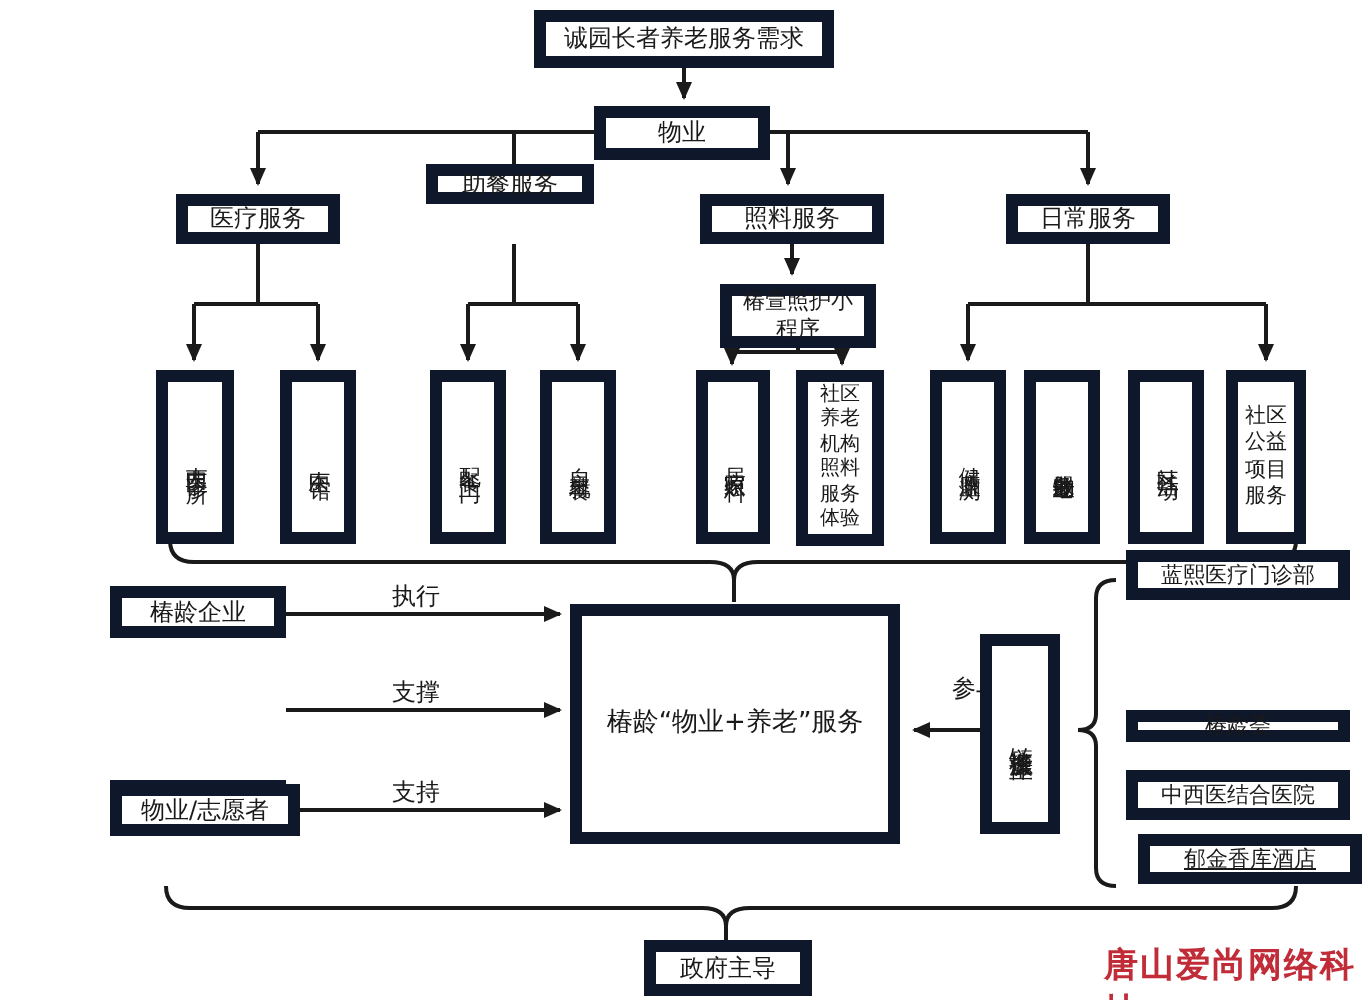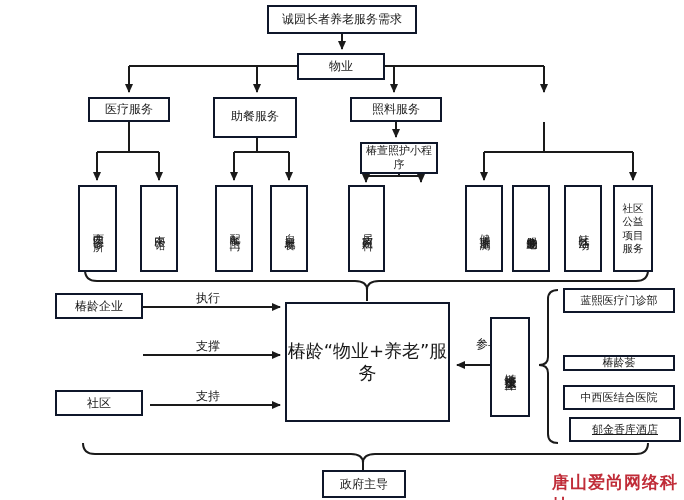--- a/index.html
+++ b/index.html
@@ -2,32 +2,32 @@
 <html><head>
 <meta charset="utf-8">
 <style>
   html,body{margin:0;padding:0;background:#fff;}
   #canvas{
     position:relative;width:684px;height:500px;background:#ffffff;
     font-family:"DejaVu Sans","Liberation Sans",sans-serif;color:#1a1a1a;overflow:hidden;
   }
   #lines{position:absolute;left:0;top:0;width:684px;height:500px;}
   .box{
-    position:absolute;box-sizing:border-box;border:2px solid #0f172a;background:#fff;
+    position:absolute;box-sizing:border-box;border:6px solid #0f172a;background:#fff;
     display:flex;align-items:center;justify-content:center;text-align:center;
     font-size:12px;line-height:1.25;
   }
   .leaf{font-size:11px;}
   .vtext{writing-mode:vertical-rl;text-orientation:upright;letter-spacing:2px;}
   .wrap2{width:2.3em;word-break:break-all;font-size:10.5px;line-height:1.25;}
   .small{font-size:10px;}
   .flabel{
     position:absolute;font-size:12px;text-align:center;background:transparent;
   }
-  .center-box{font-size:18px;}
+  .center-box{font-size:13px;}
   .watermark{
     position:absolute;font-size:17px;font-weight:bold;letter-spacing:1px;
   }
 </style>
 </head>
 <body>
 
 <div id="canvas">
 
   <svg id="lines" viewBox="0 0 684 500" xmlns="http://www.w3.org/2000/svg">
@@ -77,71 +77,76 @@
 
       <path d="M83 443 Q83 454 95 454 L351 454 Q363 454 363 463 Q363 454 375 454 L636 454 Q648 454 648 443"></path>
       <path d="M363 463 L363 470"></path>
     </g>
   </svg>
 
   <div class="box" style="left:267px;top:5px;width:150px;height:29px;">诚园长者养老服务需求</div>
   <div class="box" style="left:88px;top:97px;width:82px;height:25px;">医疗服务</div>
 
   <div class="box" style="left:297px;top:53px;width:88px;height:27px;">物业</div>
-  <div class="box" style="left:213px;top:97px;width:84px;height:41px;font-family:Liberation Mono, monospace;">助餐服务</div>
+  <div class="box" style="left:213px;top:82px;width:84px;height:20px;">助餐服务</div>
   <div class="box" style="left:350px;top:97px;width:92px;height:25px;">照料服务</div>
+  <div class="box" style="left:503px;top:97px;width:82px;height:25px;">日常服务</div>
 
   <div class="box" style="left:360px;top:142px;width:78px;height:32px;font-size:11px;padding:1px;">椿萱照护小程序</div>
 
   <div class="box leaf" style="left:78px;top:185px;width:39px;height:87px;">
       <span class="vtext">中西医诊所</span>
     </div>
   <div class="box leaf" style="left:140px;top:185px;width:38px;height:87px;">
       <span class="vtext">中医馆</span>
     </div>
 
   <div class="box leaf" style="left:215px;top:185px;width:38px;height:87px;">
       <span class="vtext">配餐上门</span>
     </div>
   <div class="box leaf" style="left:270px;top:185px;width:38px;height:87px;">
       <span class="vtext">自主就餐</span>
     </div>
 
   <div class="box leaf" style="left:348px;top:185px;width:37px;height:87px;">
       <span class="vtext">居家照料</span>
     </div>
+  <div class="box leaf" style="left:398px;top:185px;width:44px;height:88px;">
+      <span class="wrap2 small">社区养老机构照料服务体验</span>
+    </div>
 
   <div class="box leaf" style="left:465px;top:185px;width:38px;height:87px;">
       <span class="vtext">健康监测</span>
     </div>
   <div class="box leaf" style="left:512px;top:185px;width:38px;height:87px;">
       <span class="vtext" style="letter-spacing:0;">物业助老服务</span>
     </div>
   <div class="box leaf" style="left:564px;top:185px;width:38px;height:87px;">
       <span class="vtext">社区活动</span>
     </div>
   <div class="box leaf" style="left:613px;top:185px;width:40px;height:87px;">
       <span class="wrap2">社区公益项目服务</span>
     </div>
 
   <div class="box center-box" style="left:285px;top:302px;width:165px;height:120px;">椿龄“物业+养老”服务</div>
 
   <div class="box" style="left:55px;top:293px;width:88px;height:26px;">椿龄企业</div>
   <div class="box" style="left:55px;top:345px;width:88px;height:26px;margin-top:45px;">社区</div>
+  <div class="box" style="left:55px;top:392px;width:95px;height:26px;">物业/志愿者</div>
 
   <div class="flabel" style="left:178px;top:290px;width:60px;">执行</div>
   <div class="flabel" style="left:178px;top:338px;width:60px;">支撑</div>
   <div class="flabel" style="left:178px;top:388px;width:60px;">支持</div>
 
   <div class="flabel" style="left:476px;top:336px;width:24px;">参与</div>
   <div class="box" style="left:490px;top:317px;width:40px;height:100px;">
       <span class="vtext" style="font-size:12px;letter-spacing:1px;">链接资源主体</span>
     </div>
 
-  <div class="box leaf" style="left:563px;top:288px;width:112px;height:25px;">蓝熙医疗门诊部</div>
+  <div class="box leaf" style="left:563px;top:275px;width:112px;height:25px;">蓝熙医疗门诊部</div>
   <div class="box leaf" style="left:563px;top:355px;width:112px;height:16px;">椿龄荟</div>
   <div class="box leaf" style="left:563px;top:385px;width:112px;height:25px;">中西医结合医院</div>
   <div class="box leaf" style="left:569px;top:417px;width:112px;height:25px;text-decoration:underline;">郁金香库酒店</div>
 
   <div class="box" style="left:322px;top:470px;width:84px;height:28px;">政府主导</div>
 
   <div class="watermark" style="left:552px;top:471px;color:#c02c38;">唐山爱尚网络科技</div>
 
 </div>
 

